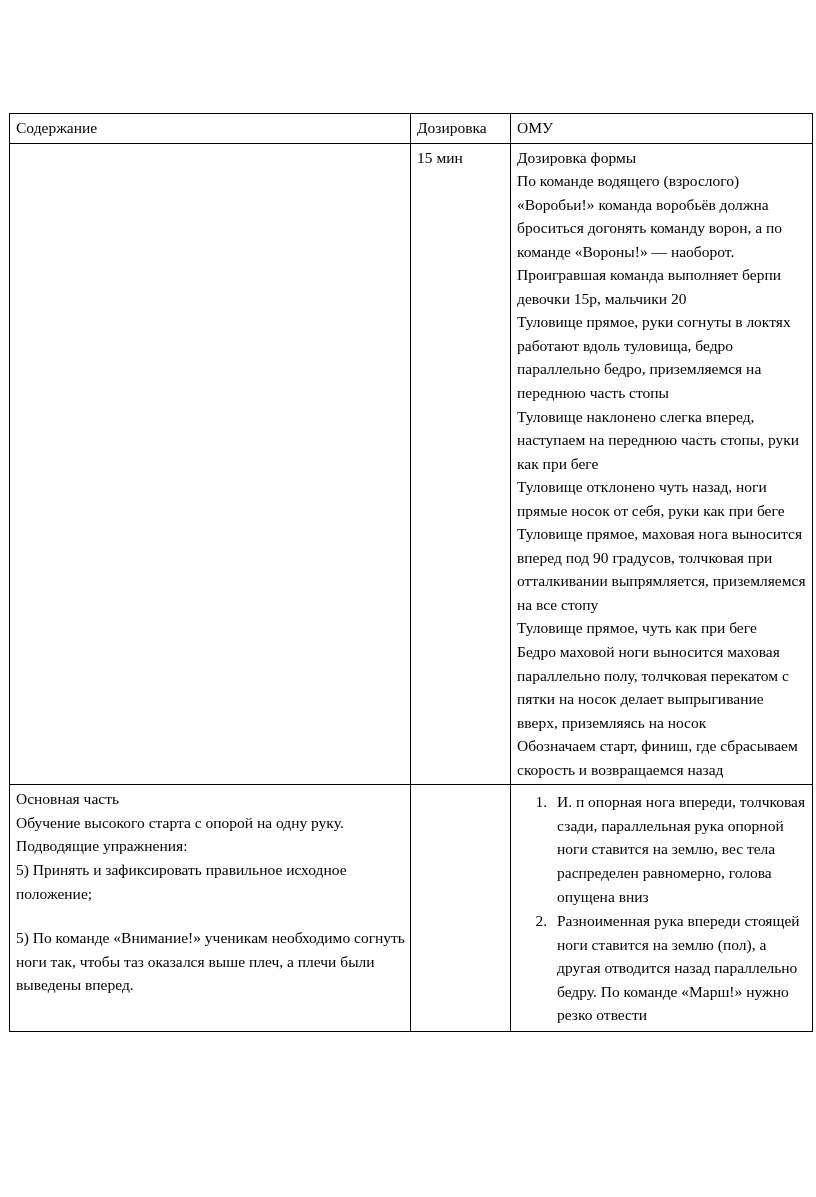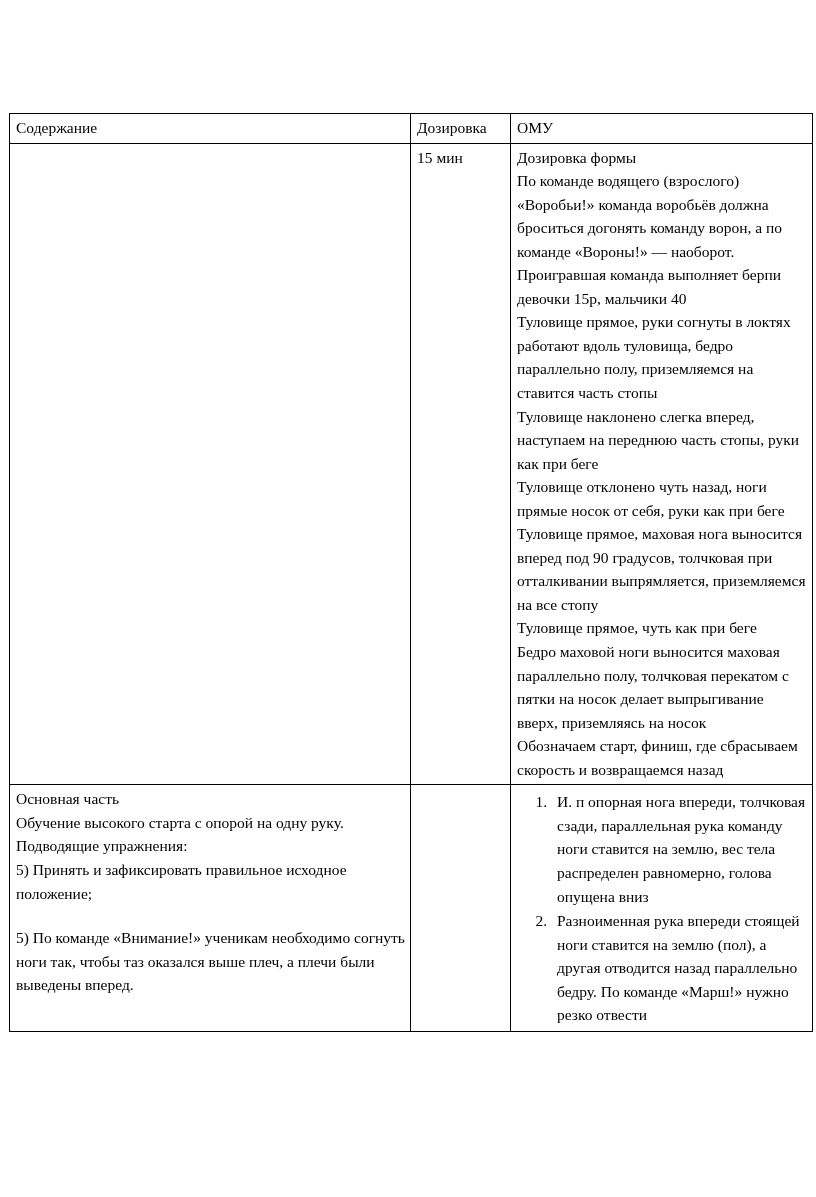--- a/index.html
+++ b/index.html
@@ -85,22 +85,22 @@
         <td>Дозировка</td>
         <td>ОМУ</td>
       </tr>
 
       <tr>
         <td class="cell-lines"></td>
         <td class="dose-cell">15 мин</td>
         <td class="cell-lines">
             <div>Дозировка формы</div>
             <div>По команде водящего (взрослого) «Воробьи!» команда воробьёв должна броситься догонять команду ворон, а по команде «Вороны!» — наоборот.</div>
-            <div>Проигравшая команда выполняет берпи девочки 15р, мальчики 40</div>
-            <div>Туловище прямое, руки согнуты в локтях работают вдоль туловища, бедро параллельно полу, приземляемся на ставится часть стопы</div>
+            <div>Проигравшая команда выполняет берпи девочки 15р, мальчики 20</div>
+            <div>Туловище прямое, руки согнуты в локтях работают вдоль туловища, бедро параллельно бедро, приземляемся на переднюю часть стопы</div>
             <div>Туловище наклонено слегка вперед, наступаем на переднюю часть стопы, руки как при беге</div>
             <div>Туловище отклонено чуть назад, ноги прямые носок от себя, руки как при беге</div>
             <div>Туловище прямое, маховая нога выносится вперед под 90 градусов, толчковая при отталкивании выпрямляется, приземляемся на все стопу</div>
             <div>Туловище прямое, чуть как при беге</div>
             <div>Бедро маховой ноги выносится маховая параллельно полу, толчковая перекатом с пятки на носок делает выпрыгивание вверх, приземляясь на носок</div>
             <div>Обозначаем старт, финиш, где сбрасываем скорость и возвращаемся назад</div>
           </td>
       </tr>
 
       <tr>
@@ -108,20 +108,20 @@
             <div>Основная часть</div>
             <div>Обучение высокого старта с опорой на одну руку.</div>
             <div>Подводящие упражнения:</div>
             <div>5) Принять и зафиксировать правильное исходное положение;</div>
             <div class="spacer-line"></div>
             <div>5) По команде «Внимание!» ученикам необходимо согнуть ноги так, чтобы таз оказался выше плеч, а плечи были выведены вперед.</div>
           </td>
         <td class="dose-cell"></td>
         <td>
           <ol class="omu-list">
-              <li>И. п опорная нога впереди, толчковая сзади, параллельная рука команду ноги ставится на землю, вес тела распределен равномерно, голова опущена вниз</li>
+              <li>И. п опорная нога впереди, толчковая сзади, параллельная рука опорной ноги ставится на землю, вес тела распределен равномерно, голова опущена вниз</li>
               <li>Разноименная рука впереди стоящей ноги ставится на землю (пол), а другая отводится назад параллельно бедру. По команде «Марш!» нужно резко отвести</li>
             </ol>
         </td>
       </tr>
     </tbody>
   </table>
 </div>
 
 </body></html>

